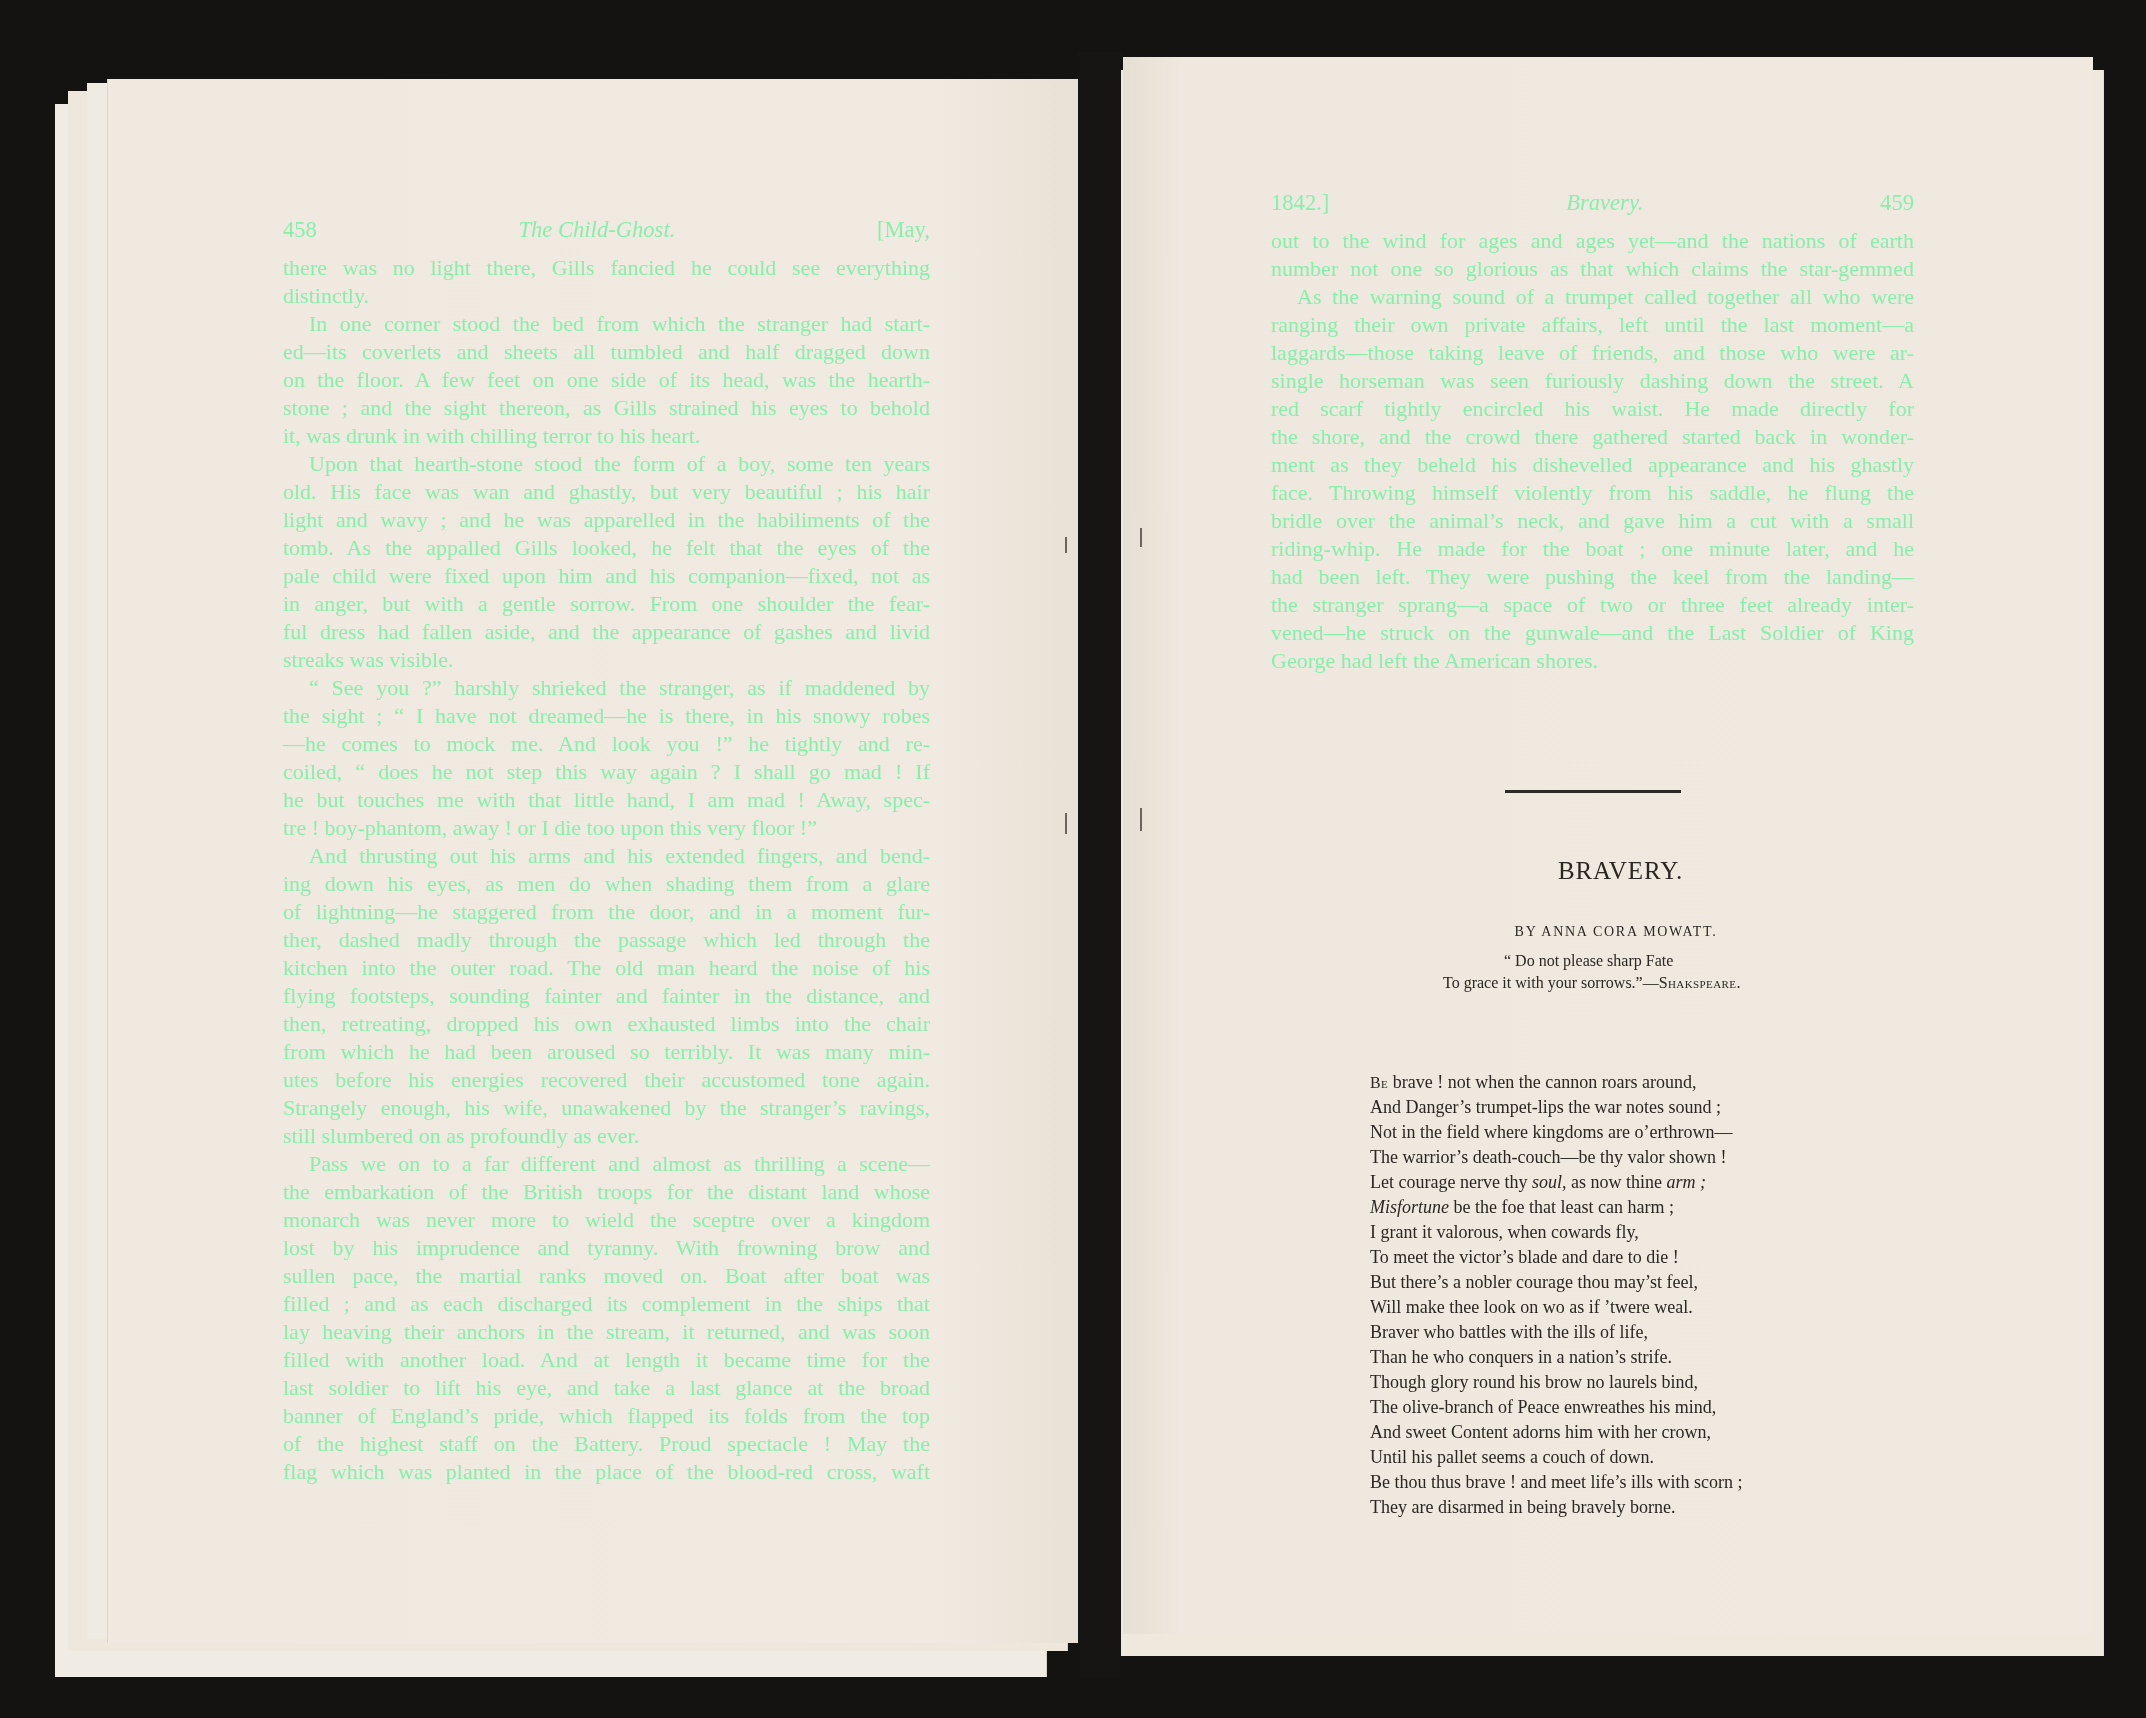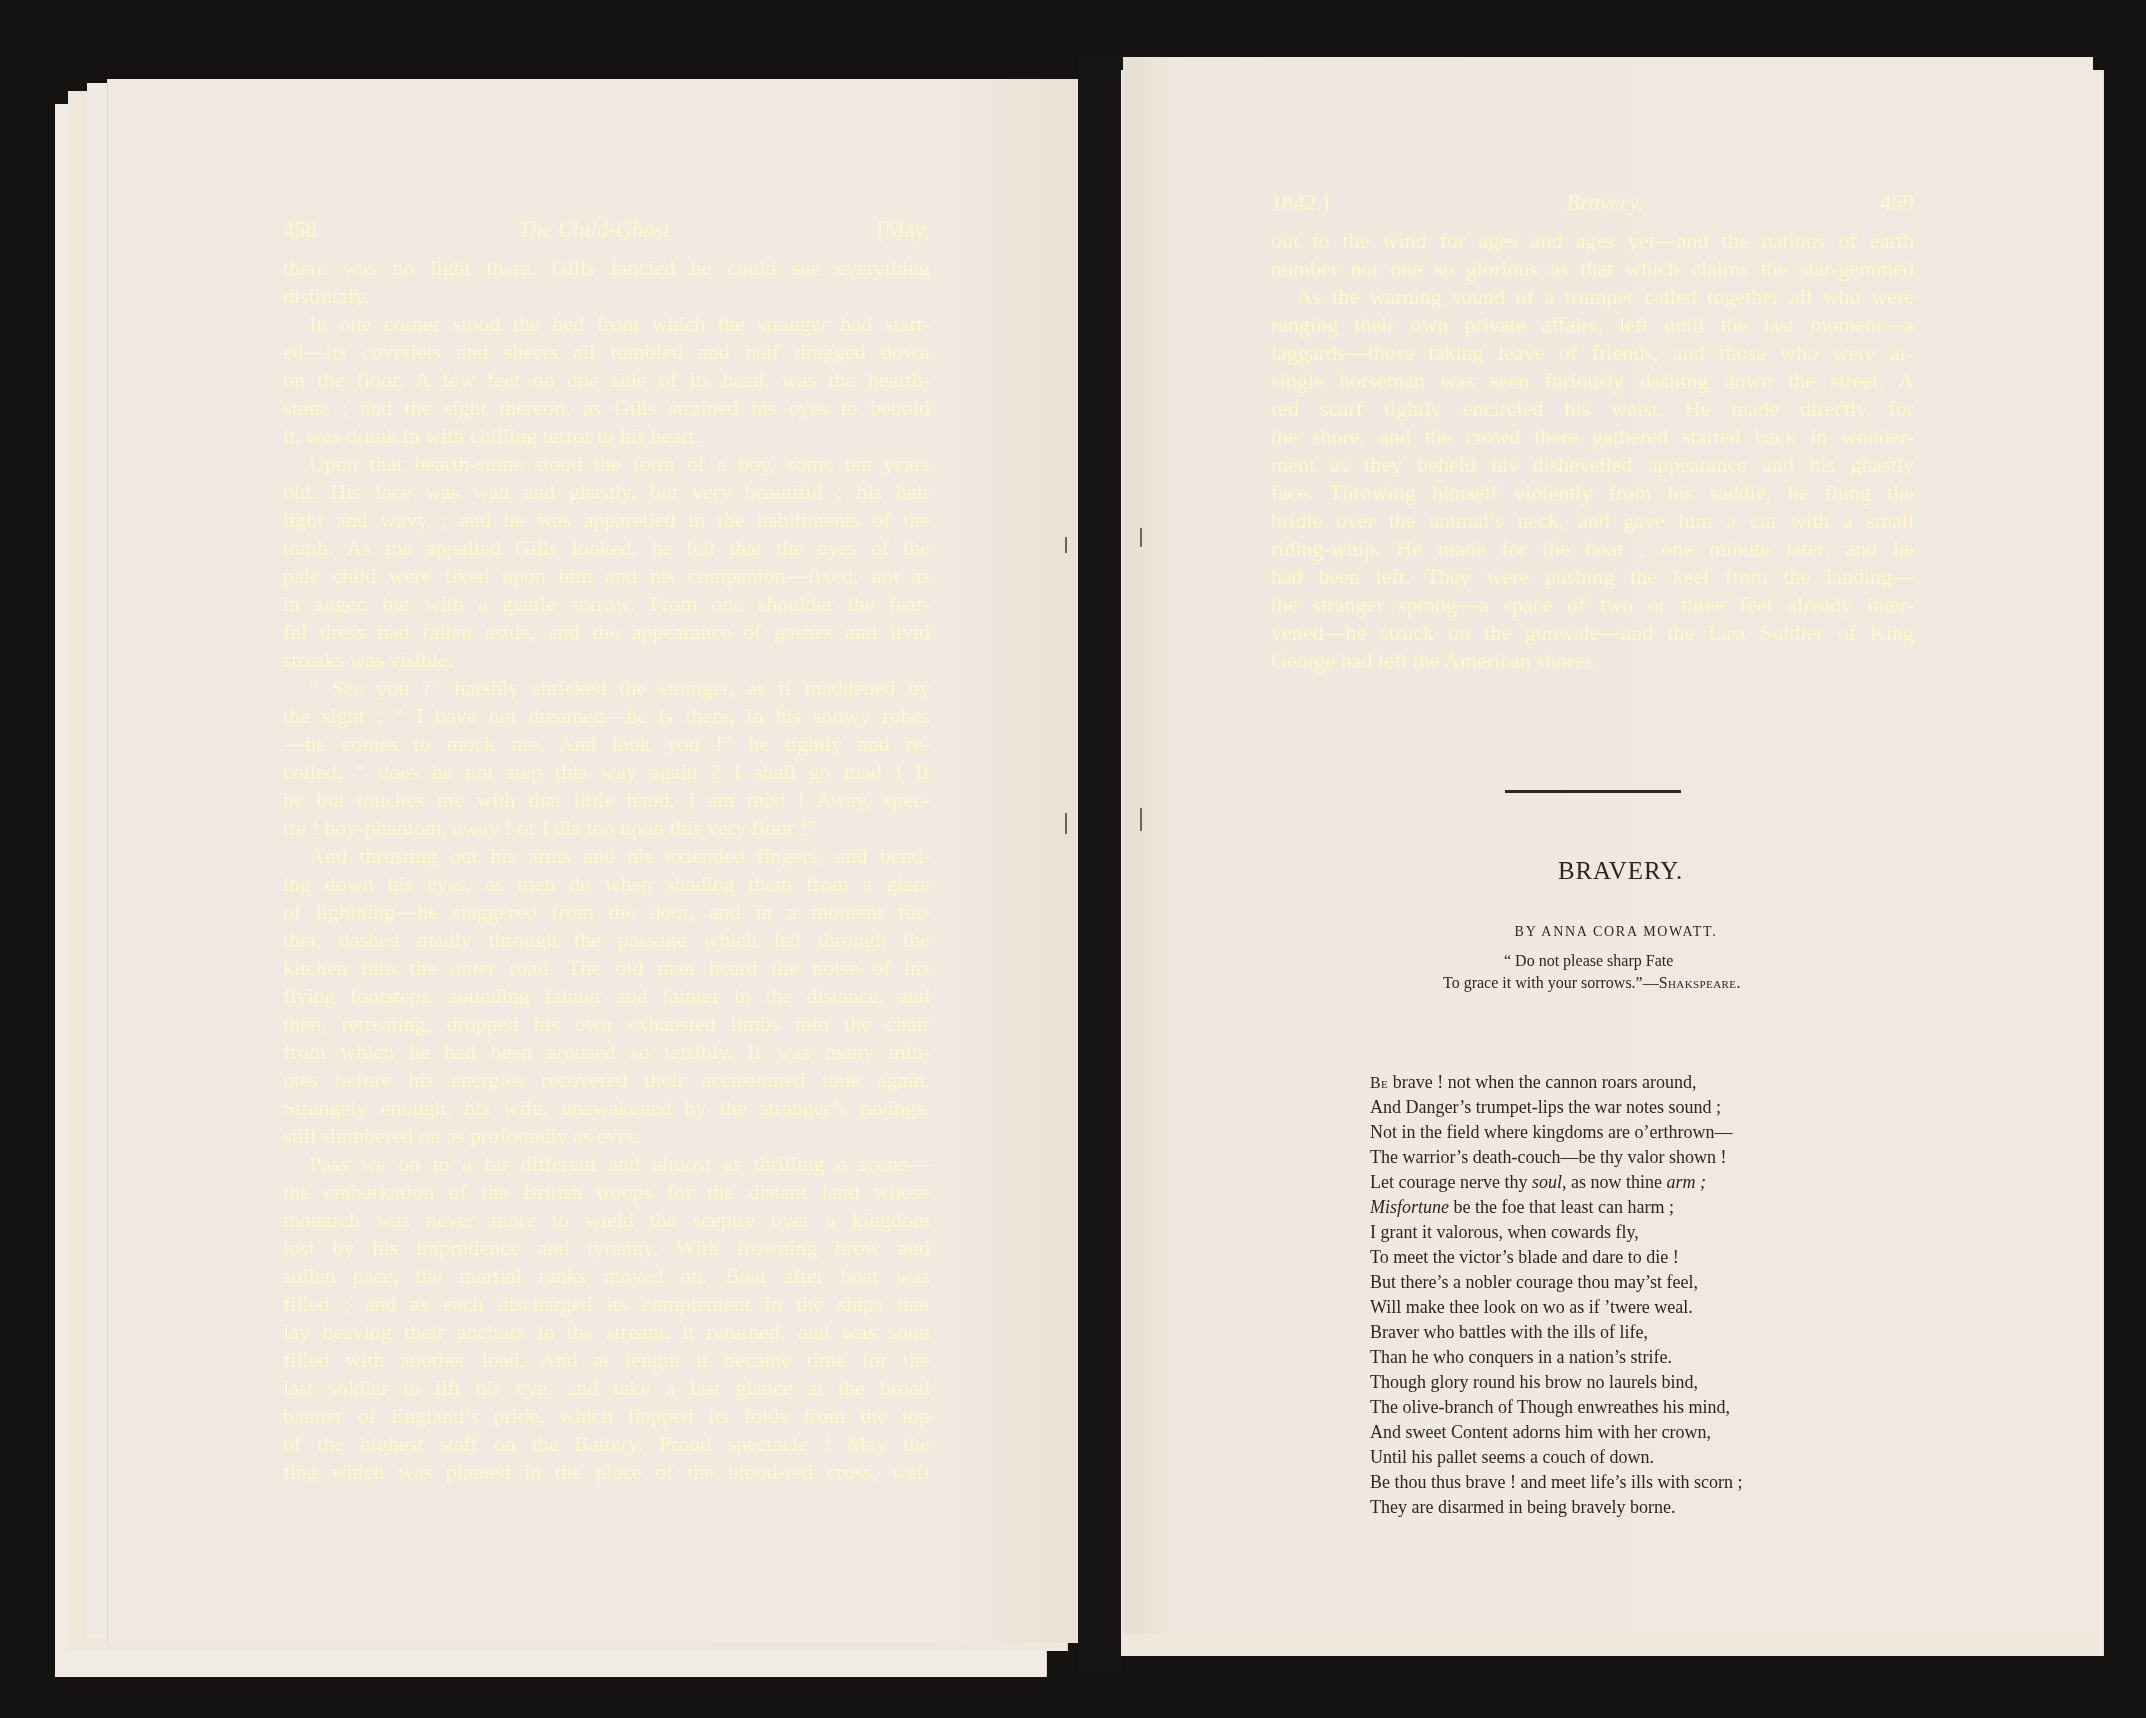--- a/index.html
+++ b/index.html
@@ -13,21 +13,21 @@
   .edge1 { left:55px; top:104px; width:991px; height:1573px; background:#f1ece3; border-right:0.9px solid #d9d2c6; }
   .edge2 { left:68px; top:91px; width:999px; height:1560px; background:#ede7dc; border-right:0.9px solid #d6cfc2; }
   .edge3 { left:87px; top:83px; width:986px; height:1556px; background:#f0ebe2; }
   .left-page { left:107px; top:79px; width:972px; height:1564px;
     background:linear-gradient(90deg,#efe9df 0%,#f0eae1 85%,#e8e1d5 100%); border-left:0.9px solid #ddd5c8; }
   .right-under { left:1121px; top:70px; width:982px; height:1586px; background:#eee8dd; border-right:1.7px solid #e4ddd1; }
   .right-page { left:1123px; top:57px; width:970px; height:1577px;
     background:linear-gradient(90deg,#e6dfd3 0%,#eee8de 6%,#efe9e0 100%); }
   .spine { position:absolute; left:1078px; top:52px; width:44px; height:1625px; background:#161514; }
 
-  .page-text { position:absolute; font-size:22px; line-height:28px; color:#fef9c3; }
+  .page-text { position:absolute; font-size:22px; line-height:28px; color:#86efac; }
   .running-head { display:flex; justify-content:space-between; align-items:baseline; font-size:22.6px; height:38px; }
   .running-head .title { font-style:italic; }
   .line { white-space:nowrap; text-align:justify; text-align-last:justify; display:block; }
   .line.last { text-align-last:left; }
   .line.indent { padding-left:26px; }
 
   .left-text { left:283px; top:216px; width:647px; }
   .right-text { left:1271px; top:189px; width:643px; }
 
   .rule { position:absolute; left:1505px; top:790px; width:176px; height:2.6px; background:#2e2925; }
@@ -150,21 +150,21 @@
   <span class="pl">The warrior’s death-couch—be thy valor shown !</span>
   <span class="pl"><span>Let courage nerve thy </span><em>soul</em><span>, as now thine </span><em>arm ;</em></span>
   <span class="pl"><em>Misfortune</em><span> be the foe that least can harm ;</span></span>
   <span class="pl">I grant it valorous, when cowards fly,</span>
   <span class="pl">To meet the victor’s blade and dare to die !</span>
   <span class="pl">But there’s a nobler courage thou may’st feel,</span>
   <span class="pl">Will make thee look on wo as if ’twere weal.</span>
   <span class="pl">Braver who battles with the ills of life,</span>
   <span class="pl">Than he who conquers in a nation’s strife.</span>
   <span class="pl">Though glory round his brow no laurels bind,</span>
-  <span class="pl">The olive-branch of Though enwreathes his mind,</span>
+  <span class="pl">The olive-branch of Peace enwreathes his mind,</span>
   <span class="pl">And sweet Content adorns him with her crown,</span>
   <span class="pl">Until his pallet seems a couch of down.</span>
   <span class="pl">Be thou thus brave !  and meet life’s ills with scorn ;</span>
   <span class="pl">They are disarmed in being bravely borne.</span>
 </div>
 
 <div class="mark" style="left:1065px;top:537px;height:15.6px;"></div>
 <div class="mark" style="left:1140px;top:528px;height:19px;"></div>
 <div class="mark" style="left:1065px;top:813px;height:21px;"></div>
 <div class="mark" style="left:1140px;top:808px;height:22.6px;"></div>

